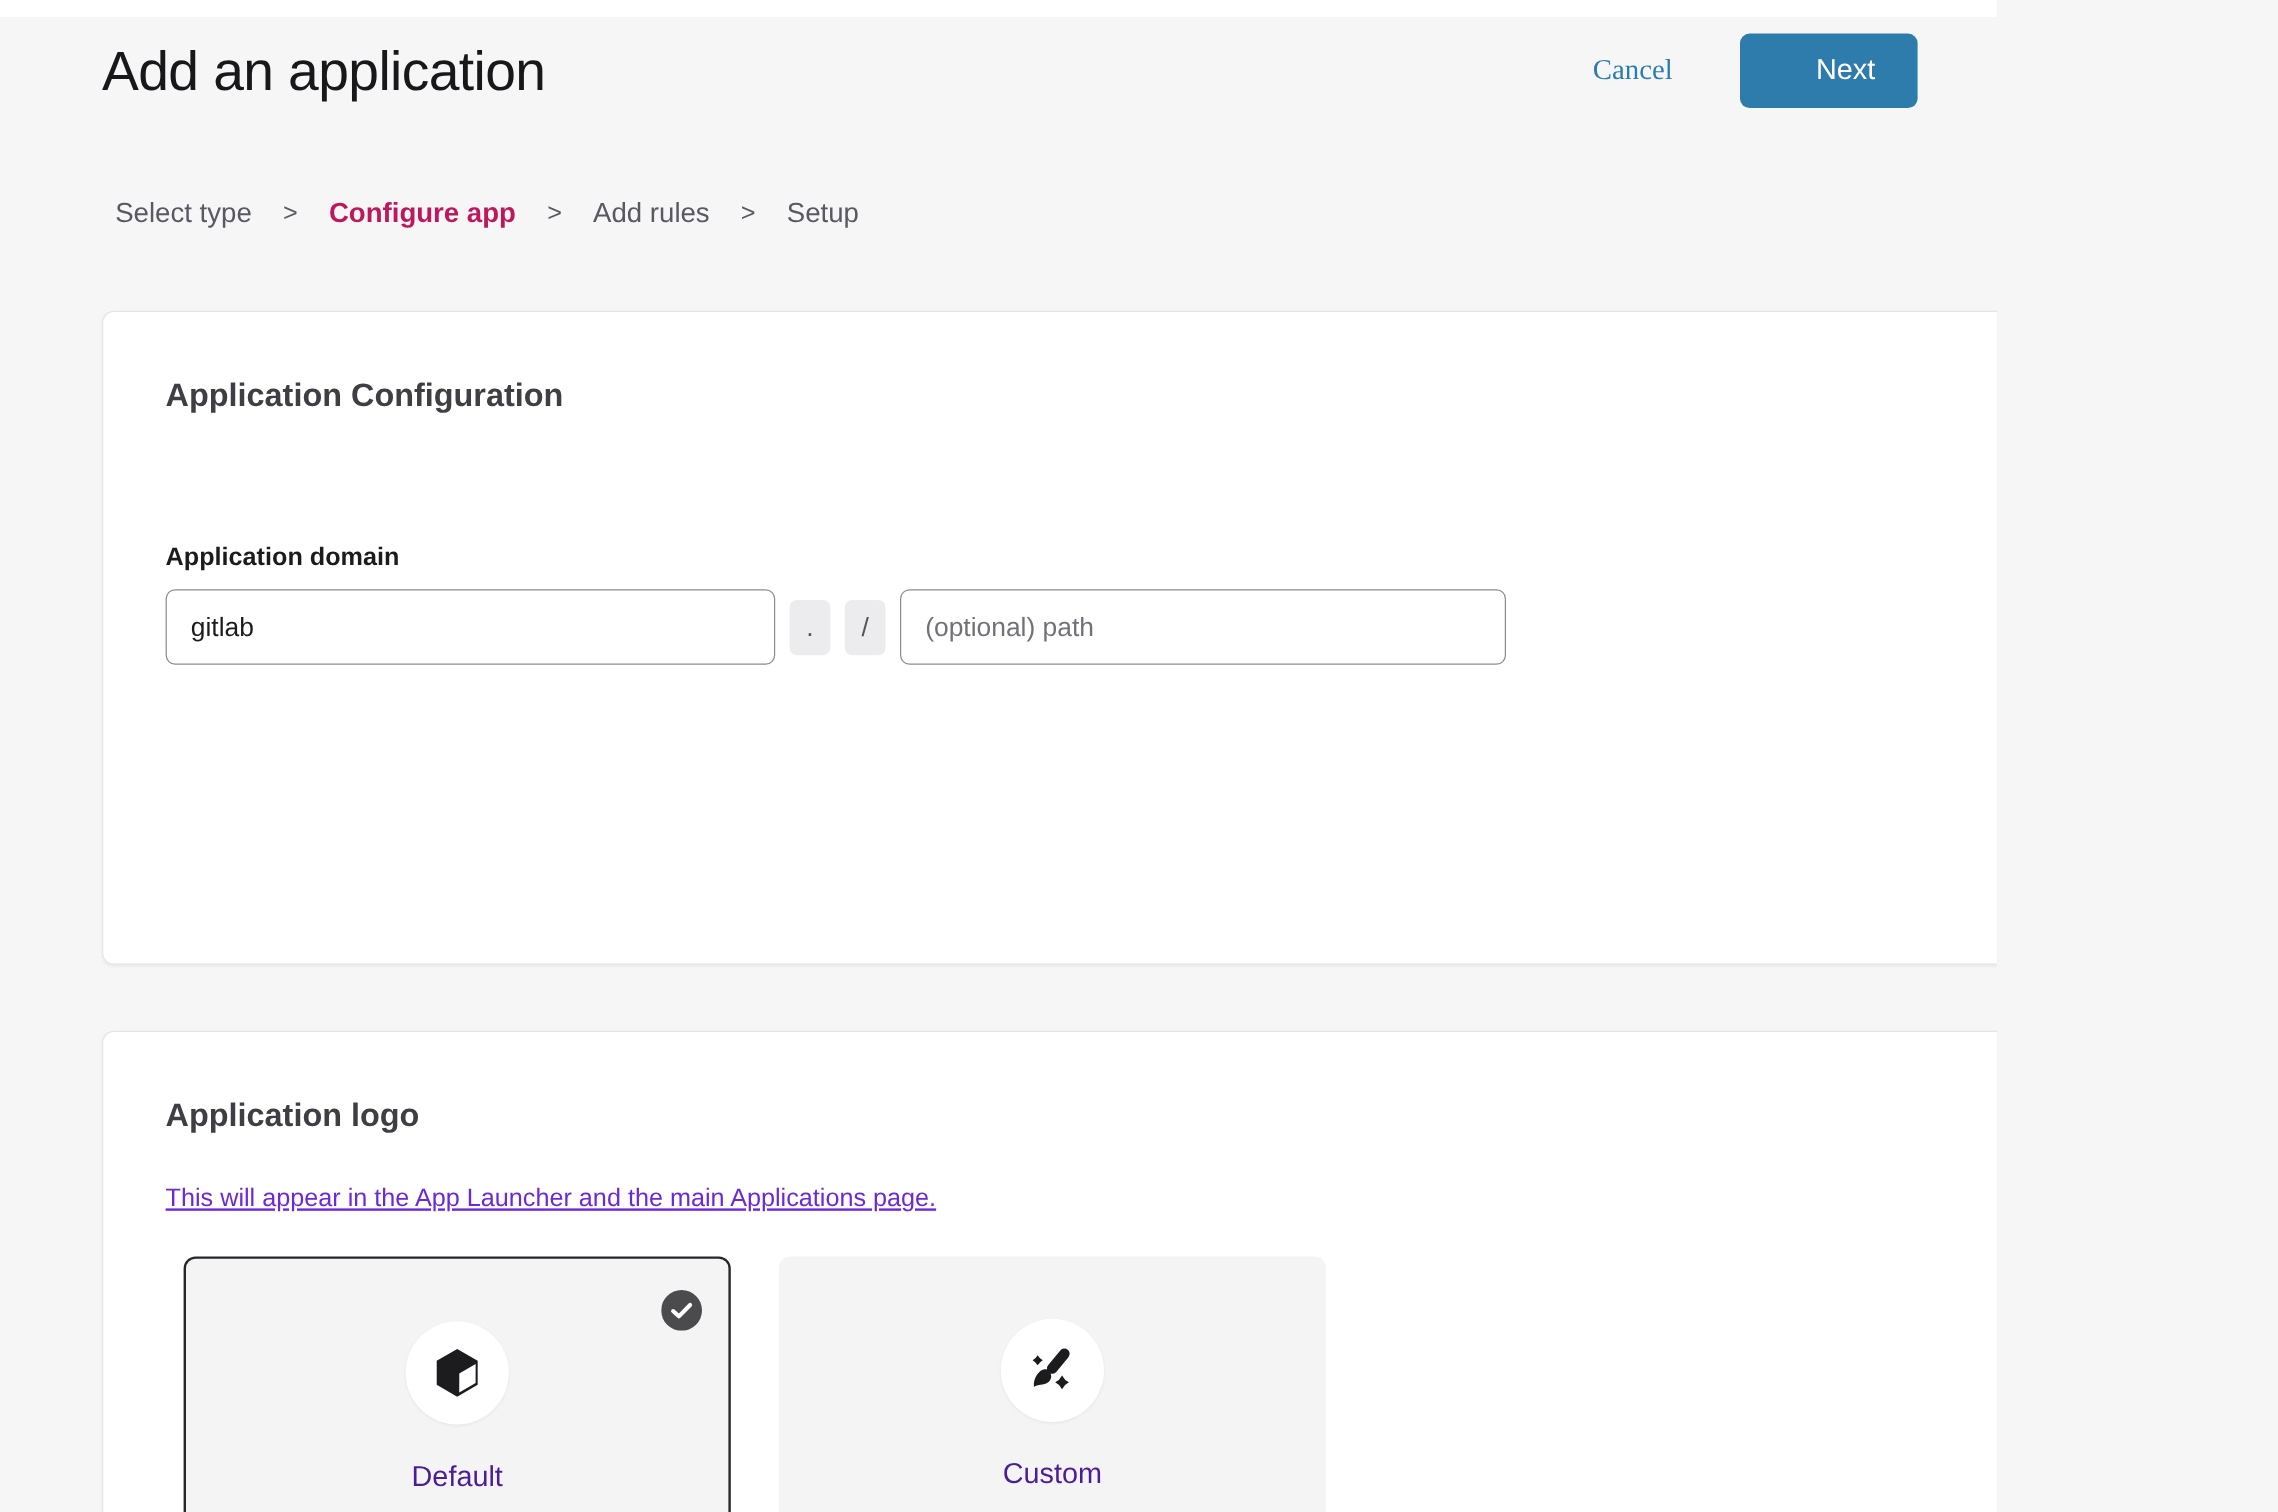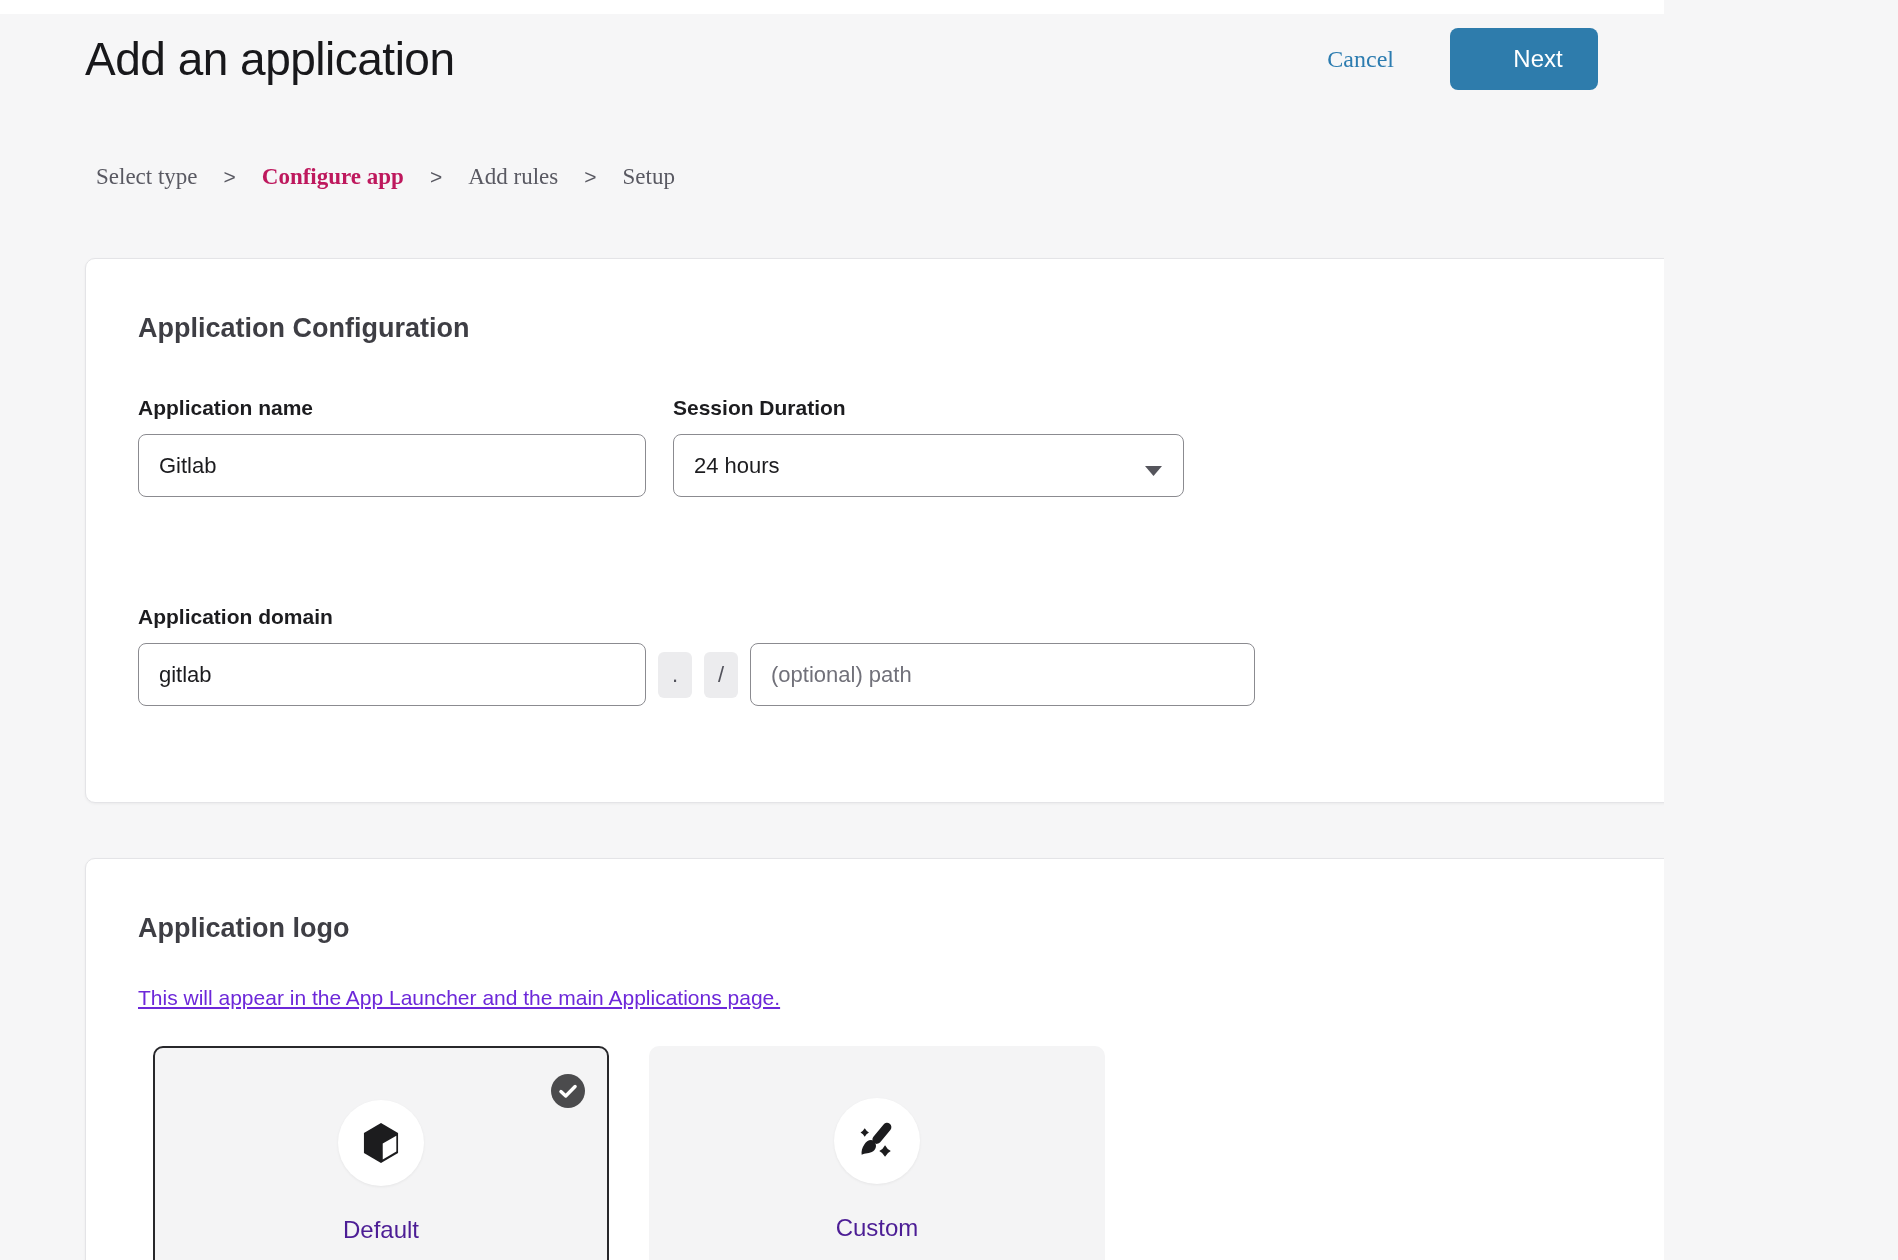--- a/index.html
+++ b/index.html
@@ -34,21 +34,21 @@
     border: none; border-radius: 8px;
     width: 148px; height: 62px; cursor: pointer; padding-left: 28px;
   }
 
   
   .breadcrumb {
     display: flex; align-items: center; gap: 26px;
     padding-left: 96px; margin-top: 74px;
     font-size: 23px; color: #595962;
   }
-  .crumb { cursor: pointer; font-family: Liberation Serif, serif; }
+  .crumb { cursor: pointer; }
   .crumb.active { font-weight: 700; color: #be185d; cursor: default; }
   .crumb-sep { color: #595962; font-size: 21px; }
 
   
   .card {
     width: 1750px; margin-left: 85px;
     background: #ffffff;
     border: 1px solid #e4e4e7;
     border-radius: 10px;
     box-shadow: 0 1px 3px rgba(0,0,0,0.05);
@@ -140,37 +140,20 @@
     <span class="crumb active">Configure app</span>
     <span class="crumb-sep">&gt;</span>
     <span class="crumb">Add rules</span>
     <span class="crumb-sep">&gt;</span>
     <span class="crumb">Setup</span>
   </div>
 
   <div class="card card-1">
     <h2 class="card-heading">Application Configuration</h2>
 
-    <div class="fields-row">
-      <div>
-        <div class="field-label">Application name</div>
-        <input class="text-input w-name" type="text" value="Gitlab" style="">
-      </div>
-      <div>
-        <div class="field-label">Session Duration</div>
-        <div class="select-box w-session">
-          <span>24 hours</span>
-          <span class="caret">
-            <svg width="19" height="12" viewBox="0 0 19 12">
-                <path d="M1 1 L18 1 L9.5 11 Z" fill="#55555c"></path>
-              </svg>
-          </span>
-        </div>
-      </div>
-    </div>
 
     <div class="domain-section">
       <div class="field-label">Application domain</div>
       <div class="domain-row">
         <input class="text-input w-name" type="text" value="gitlab" style="">
         <span class="sep-chip">.</span>
         <span class="sep-chip">/</span>
         <input class="text-input w-path" type="text" placeholder="(optional) path" style="">
       </div>
     </div>

